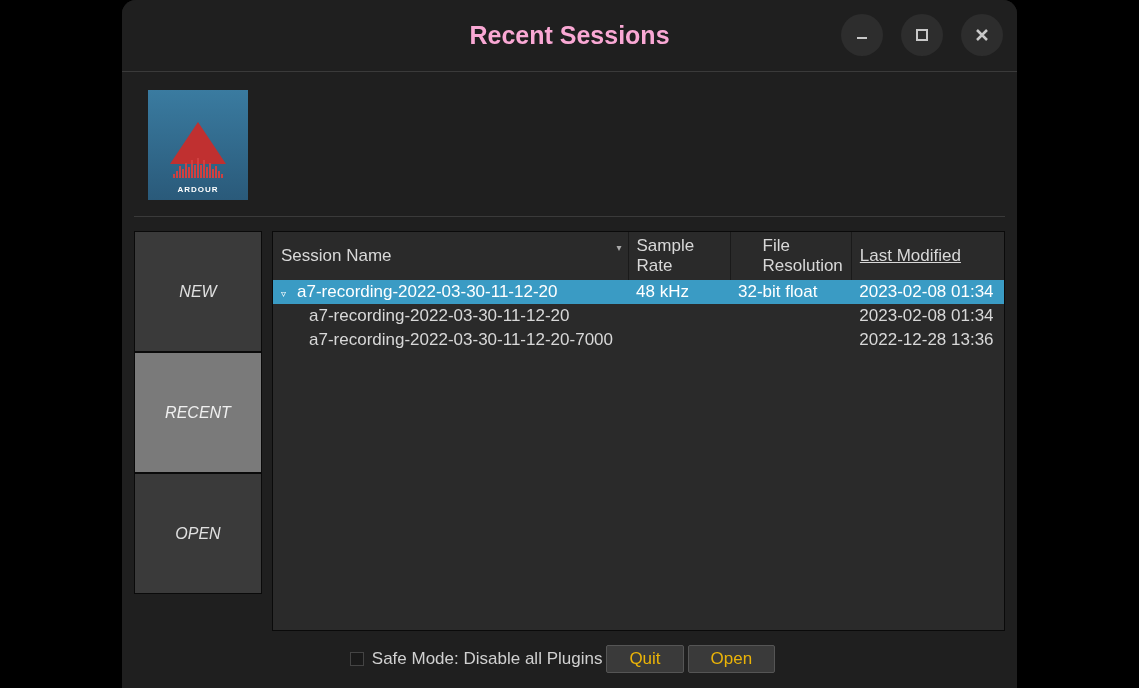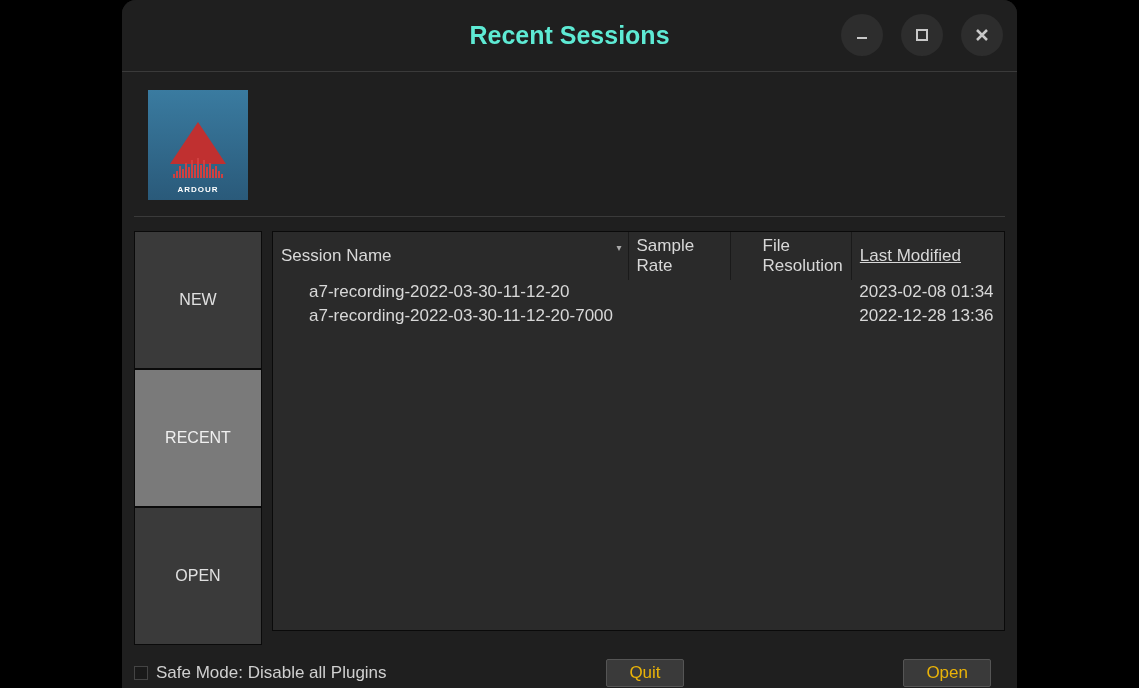--- a/index.html
+++ b/index.html
@@ -27,21 +27,21 @@
   height: 72px;
   border-radius: 14px 14px 0 0;
   background: #1f1f1f;
   position: relative;
   display: flex;
   align-items: center;
   justify-content: center;
   border-bottom: 1px solid #3a3a3a;
 }
 .titlebar-title {
-  color: #5eead4;
+  color: #f9a8d4;
   font-size: 25px;
   font-weight: 600;
 }
 .window-controls {
   position: absolute;
   right: 14px;
   top: 14px;
   display: flex;
   gap: 18px;
 }
@@ -108,30 +108,31 @@
   display: flex;
   gap: 10px;
 }
 .sidebar {
   display: flex;
   flex-direction: column;
   gap: 0;
 }
 .sidebar-btn {
   width: 128px;
-  height: 138px;
+  height: 121px;
   background: #3a3a3a;
   border: 1px solid #0a0a0a;
   color: #e0e0e0;
   font-size: 16px;
   font-weight: 500;
   display: flex;
   align-items: center;
   justify-content: center;
   cursor: pointer;
+  font-style: italic;
 }
 .sidebar-btn.active {
   background: #7a7a7a;
   color: #f0f0f0;
 }
 .table-area {
   flex: 1;
   background: #2a2a2a;
   border: 1px solid #0a0a0a;
   height: 400px;
@@ -183,21 +184,21 @@
 .indent {
   padding-left: 36px;
 }
 .col-name { width: 355px; }
 .col-rate { width: 102px; }
 .col-res { width: 118px; padding-left: 32px; }
 .col-mod { }
 .footer {
   display: flex;
   align-items: center;
-  justify-content: space-between;
+  justify-content: center;
   gap: 4px;
   padding: 14px 14px 0 0;
 }
 .checkbox-wrap {
   display: flex;
   align-items: center;
   gap: 8px;
   color: #d0d0d0;
   font-size: 17px;
 }
@@ -283,20 +284,26 @@
               <th class="col-name">
                 <span>Session Name</span>
                 <span class="sort-indicator">▾</span>
               </th>
               <th class="col-rate">Sample Rate</th>
               <th class="col-res">File Resolution</th>
               <th class="col-mod">Last Modified</th>
             </tr>
           </thead>
           <tbody>
+            <tr class="selected">
+              <td><span class="expand-icon">▿</span><span>a7-recording-2022-03-30-11-12-20</span></td>
+              <td>48 kHz</td>
+              <td>32-bit float</td>
+              <td>2023-02-08 01:34</td>
+            </tr>
             <tr>
               <td class="indent">a7-recording-2022-03-30-11-12-20</td>
               <td></td>
               <td></td>
               <td>2023-02-08 01:34</td>
             </tr>
             <tr>
               <td class="indent">a7-recording-2022-03-30-11-12-20-7000</td>
               <td></td>
               <td></td>

